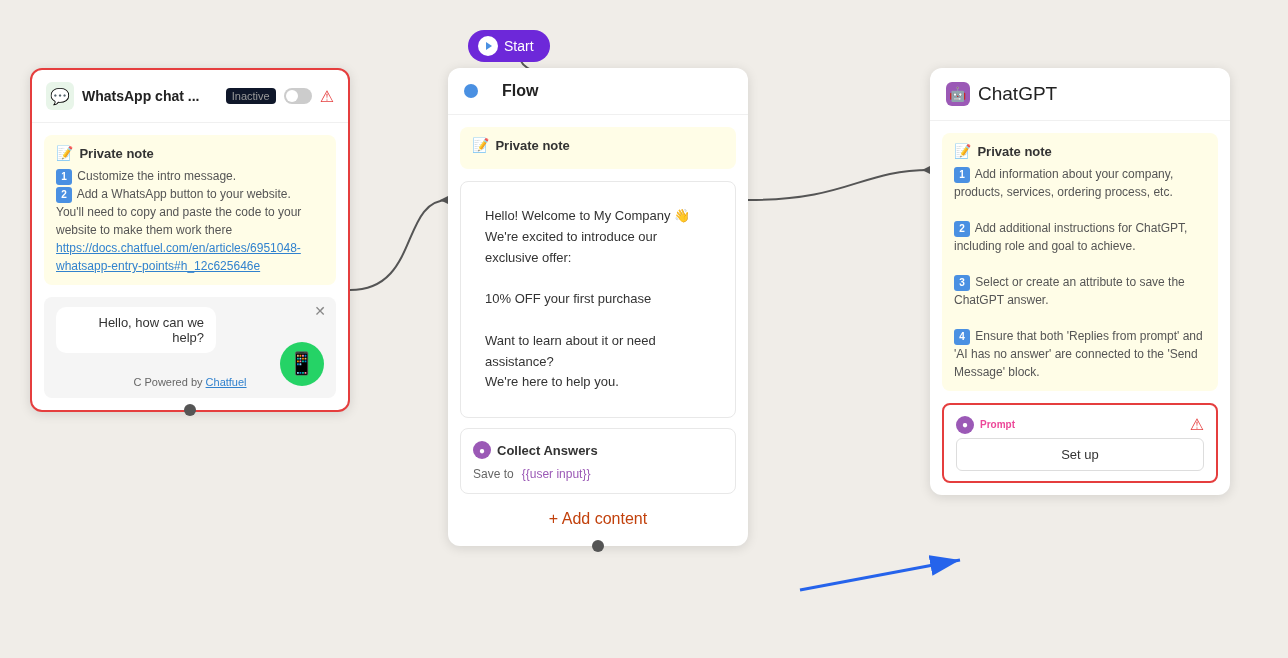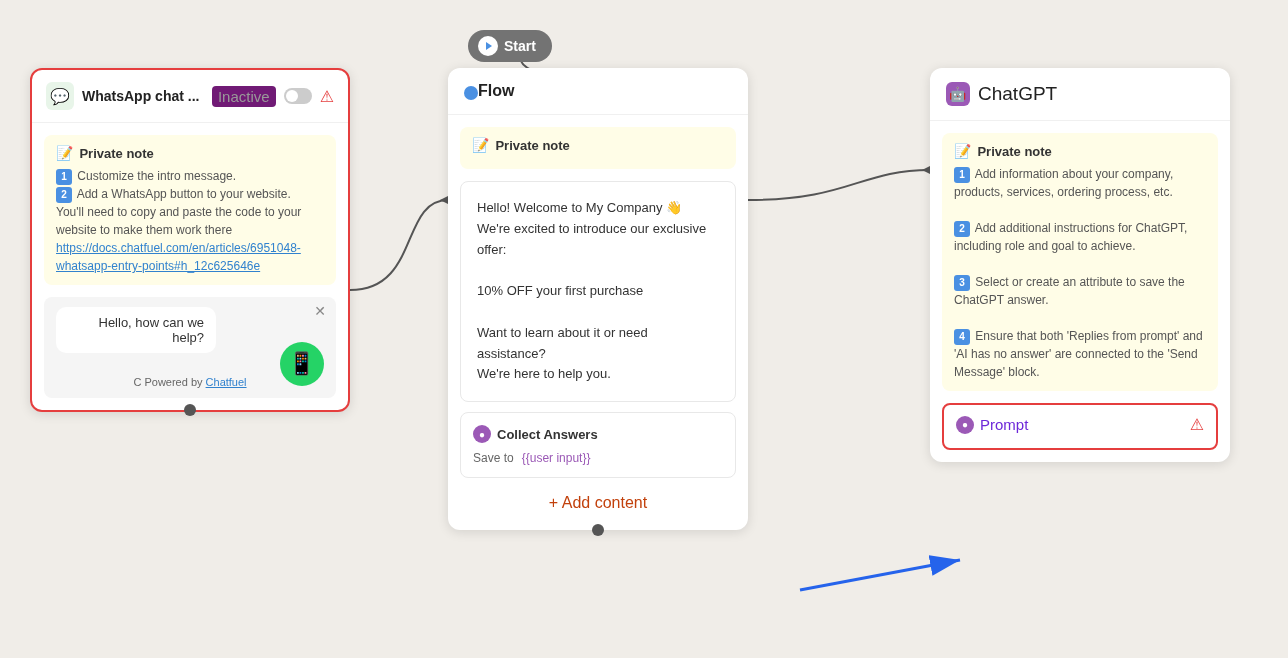--- a/index.html
+++ b/index.html
@@ -26,27 +26,27 @@
       height: 100%;
       pointer-events: none;
       z-index: 0;
     }
 
     
     .start-btn {
       position: absolute;
       top: 30px;
       left: 468px;
-      background: #737373;
+      background: #6d28d9;
       color: white;
       border: none;
       border-radius: 20px;
       padding: 6px 16px 6px 10px;
       font-size: 14px;
-      font-weight: 700;
+      font-weight: 400;
       display: flex;
       align-items: center;
       gap: 6px;
       cursor: pointer;
       z-index: 10;
     }
     .start-btn .play-icon {
       width: 20px;
       height: 20px;
       background: white;
@@ -95,23 +95,23 @@
       justify-content: center;
       font-size: 16px;
     }
     .card-title {
       font-size: 14px;
       font-weight: 600;
       flex: 1;
       color: #222;
     }
     .inactive-badge {
-      font-size: 15px;
+      font-size: 11px;
       color: #999;
-      background: #701a75;
+      background: #0f172a;
       border-radius: 4px;
       padding: 2px 6px;
     }
     .toggle {
       width: 28px;
       height: 16px;
       background: #ccc;
       border-radius: 8px;
       position: relative;
       cursor: pointer;
@@ -241,43 +241,43 @@
     }
 
     
     .card-flow {
       left: 448px;
       top: 68px;
       width: 300px;
     }
     .flow-header {
       display: flex;
-      align-items: flex-end;
+      align-items: center;
       padding: 14px 16px;
-      gap: 0;
+      gap: 24px;
       border-bottom: 1px solid #f0f0f0;
     }
     .flow-dot {
       width: 14px;
       height: 14px;
       background: #4a90e2;
       border-radius: 50%;
     }
     .flow-title {
       font-size: 16px;
       font-weight: 700;
       color: #222;
     }
 
     
     .message-block {
       margin: 0 12px 10px 12px;
       border: 1px solid #e8e8e8;
       border-radius: 8px;
-      padding: 16px;
+      padding: 24px;
       font-size: 13px;
       color: #333;
       line-height: 1.6;
     }
 
     
     .collect-block {
       margin: 0 12px 10px 12px;
       border: 1px solid #e8e8e8;
       border-radius: 8px;
@@ -397,23 +397,23 @@
       height: 18px;
       background: #9b59b6;
       border-radius: 50%;
       display: flex;
       align-items: center;
       justify-content: center;
       font-size: 10px;
       color: white;
     }
     .prompt-title {
-      font-size: 15px;
-      font-weight: 400;
-      color: #6d28d9;
+      font-size: 10px;
+      font-weight: 700;
+      color: #ec4899;
       flex: 1;
     }
     .prompt-warning {
       color: #e53e3e;
       font-size: 16px;
     }
     .prompt-tokens {
       font-size: 12px;
       color: #888;
       margin-bottom: 8px;
@@ -547,16 +547,17 @@
         <span class="note-step">4</span> Ensure that both 'Replies from prompt' and 'AI has no answer' are connected to the 'Send Message' block.
       </div>
     </div>
 
     <div class="prompt-block">
       <div class="prompt-header">
         <div class="prompt-icon">●</div>
         <span class="prompt-title">Prompt</span>
         <span class="prompt-warning">⚠</span>
       </div>
+      <button class="setup-btn">Set up</button>
     </div>
   </div>
 
 </div>
 
 </body></html>

